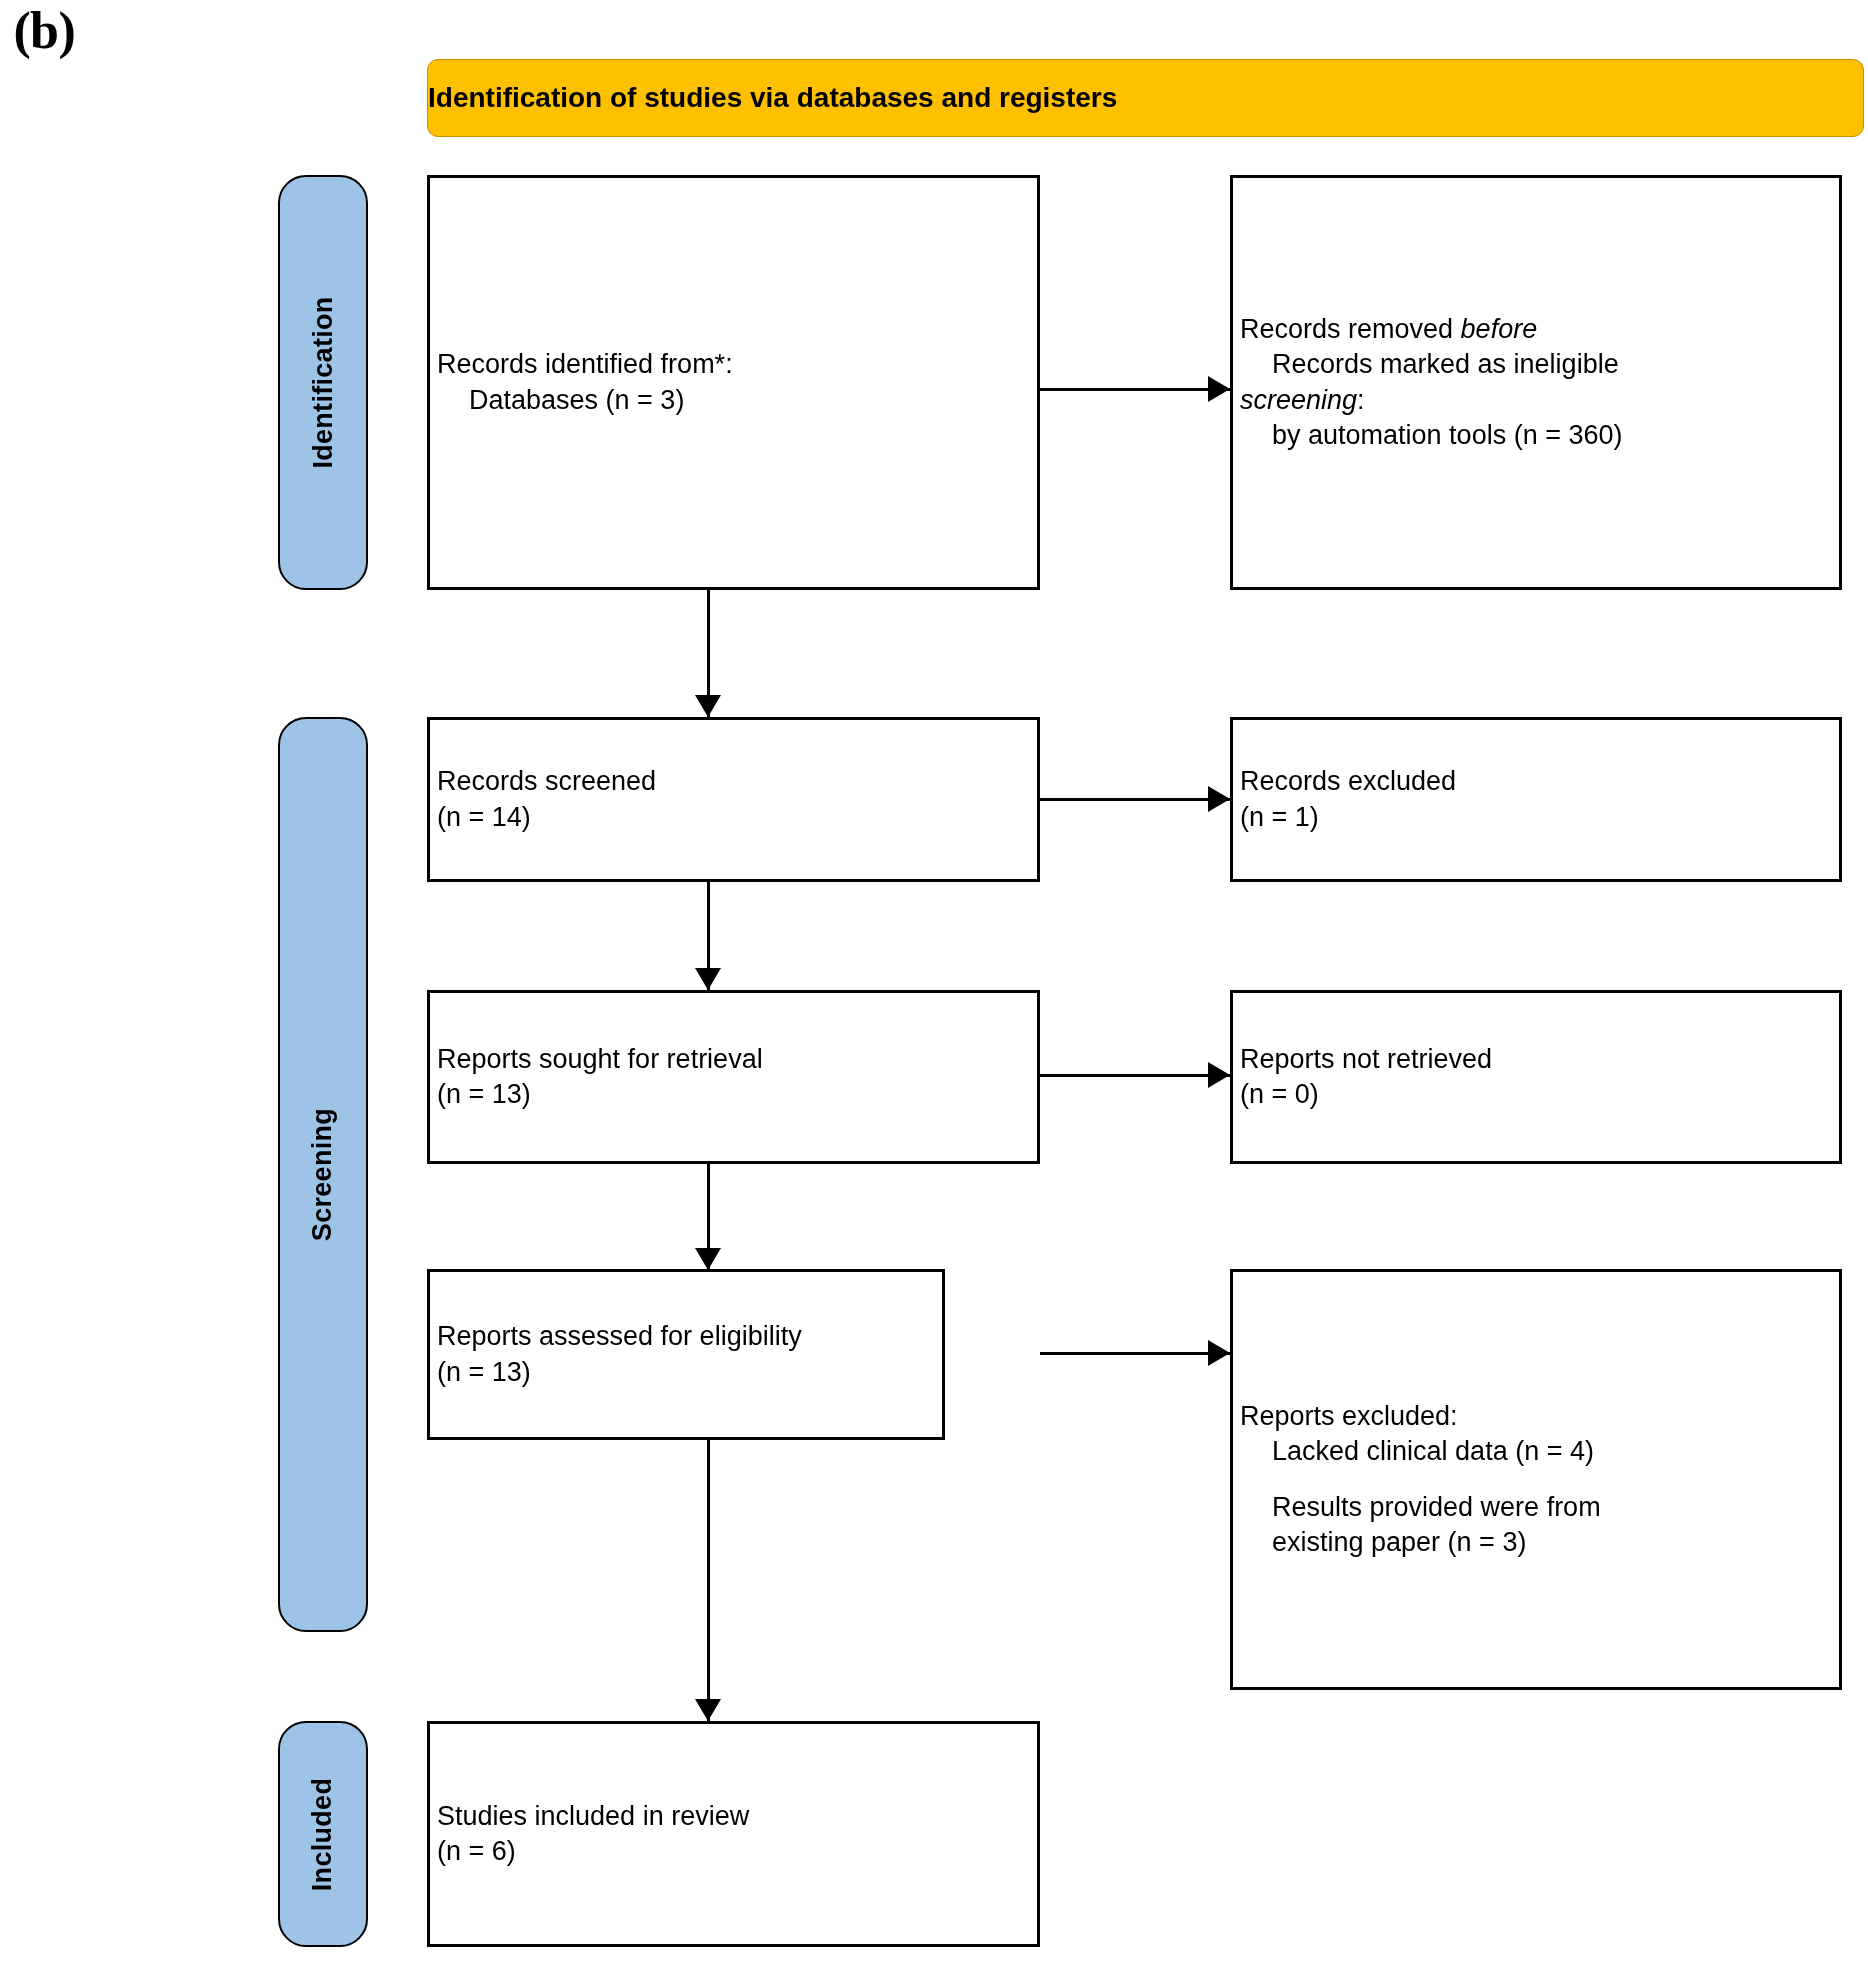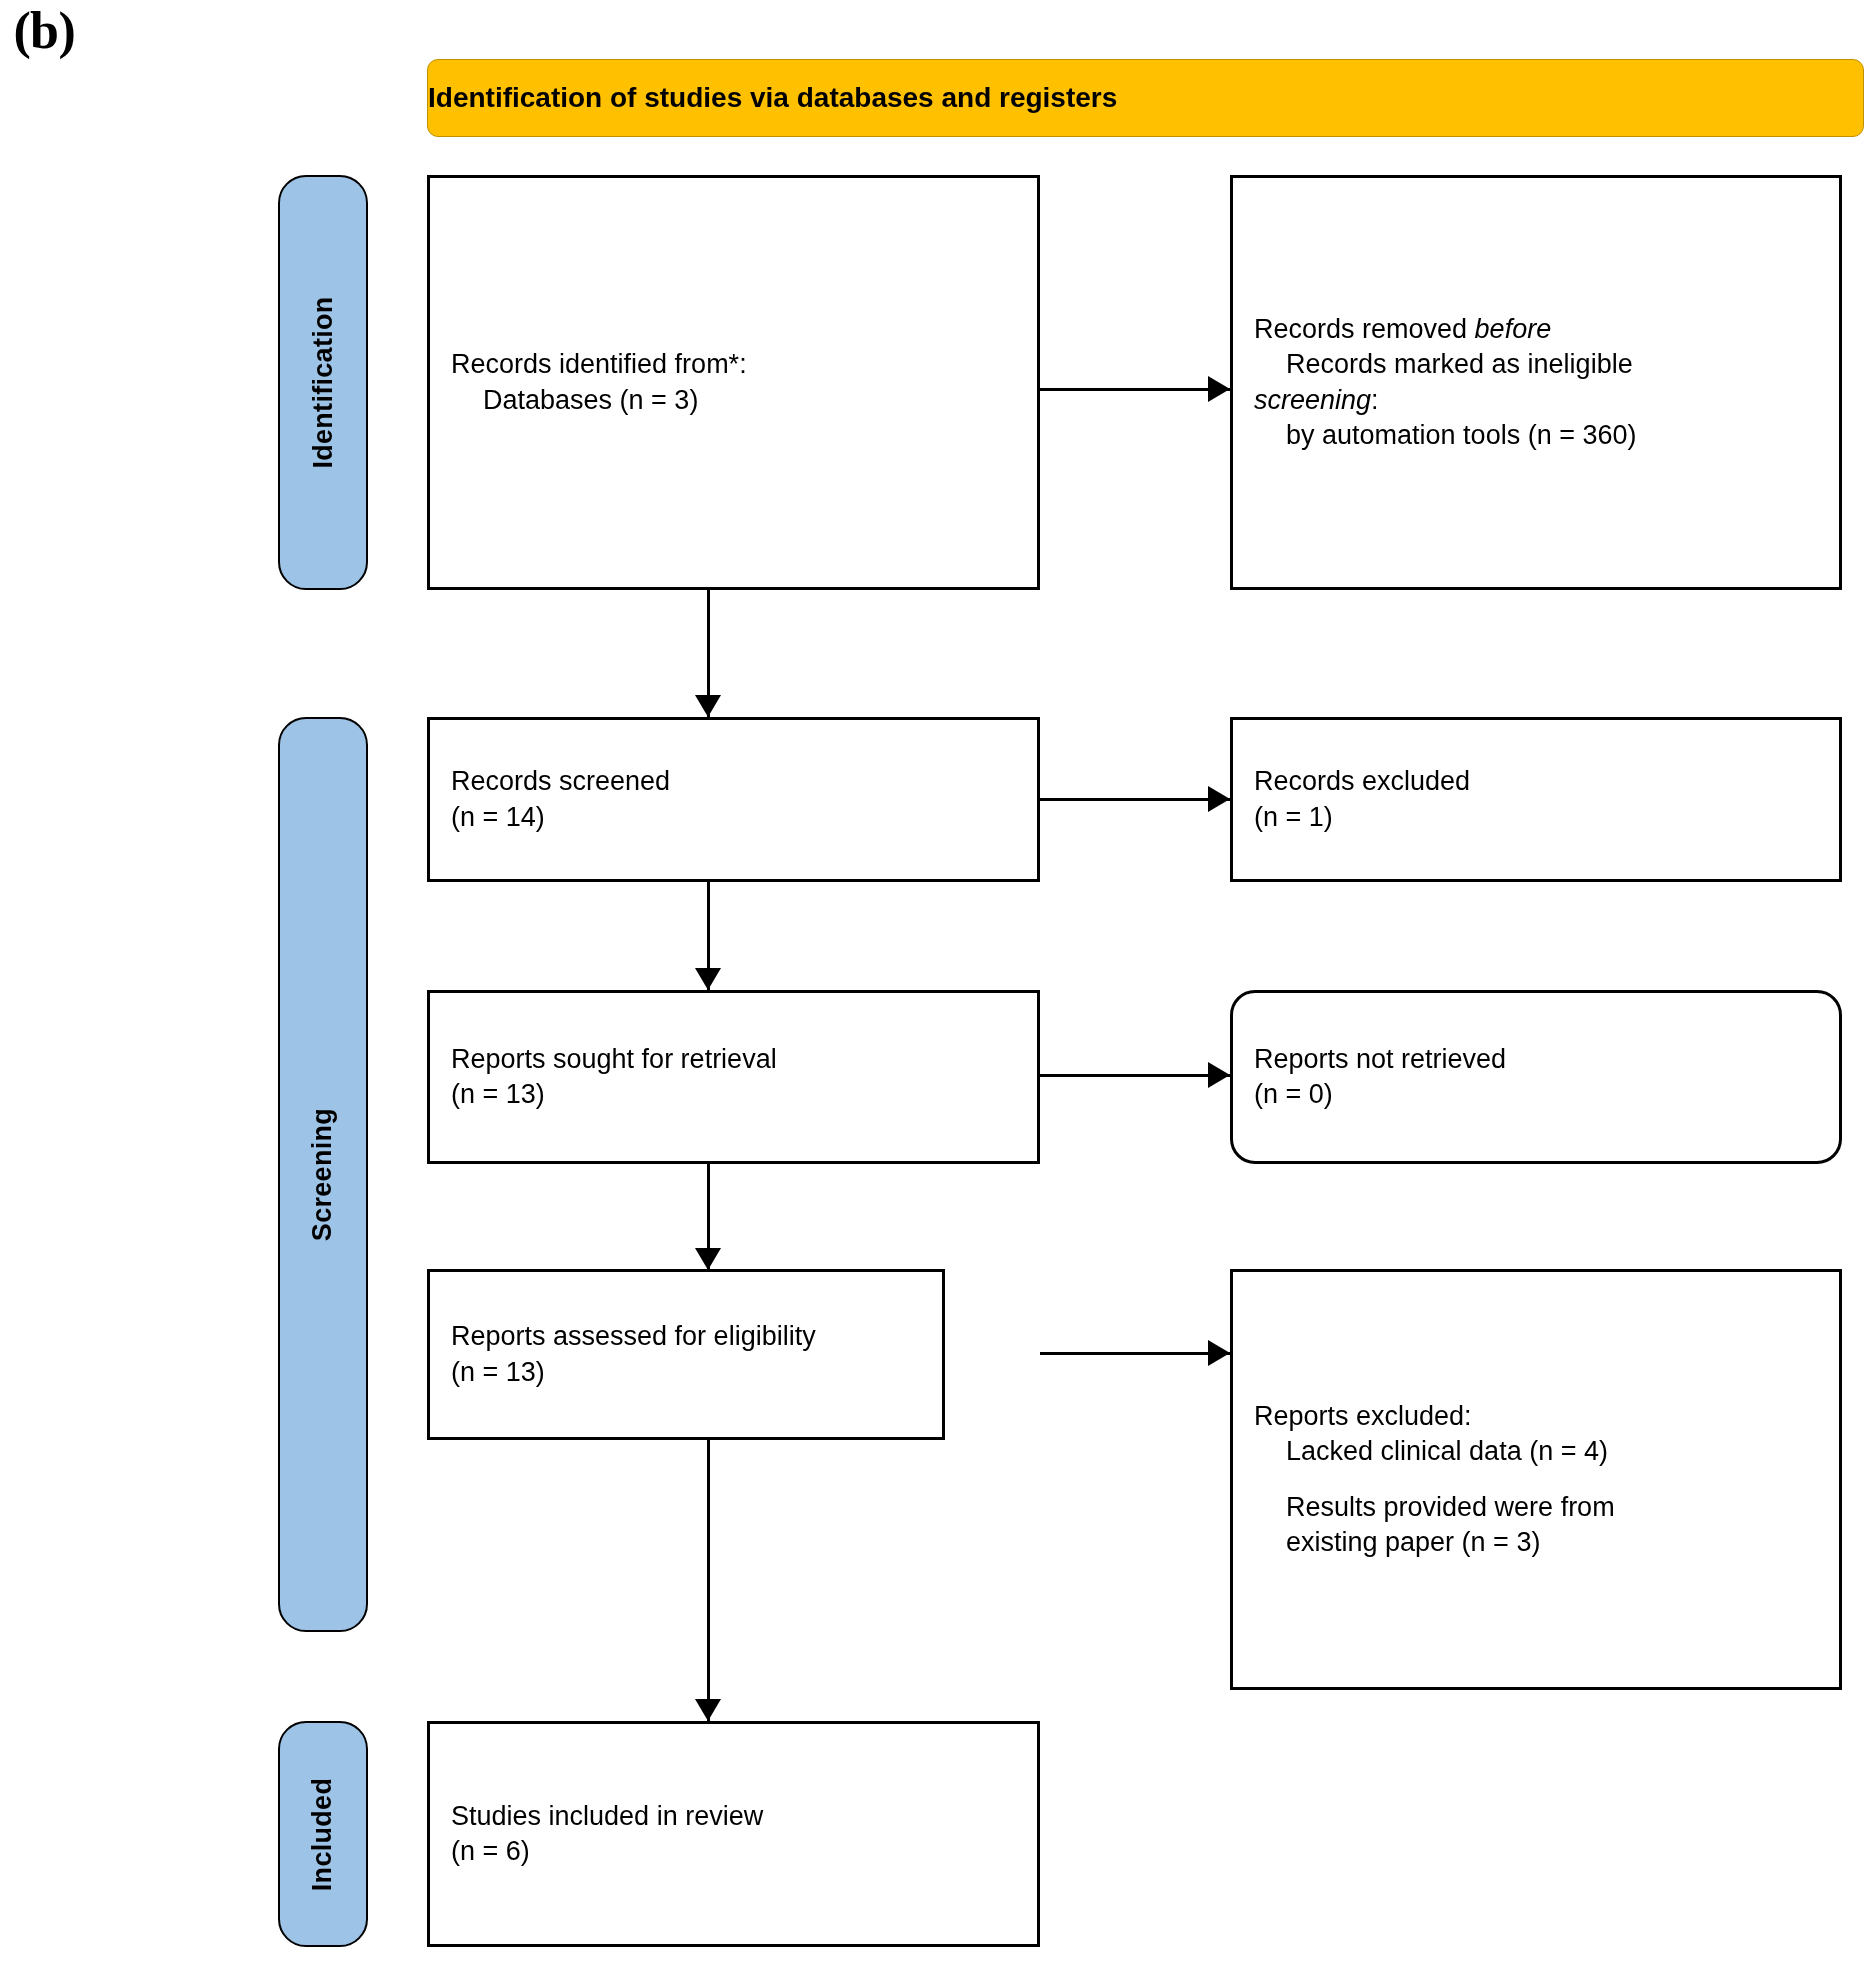--- a/index.html
+++ b/index.html
@@ -68,21 +68,21 @@
   #pill-identification{ left:278px; top:175px;  width:90px; height:415px; }
   #pill-screening{     left:278px; top:717px; width:90px; height:915px;}
   #pill-included{      left:278px; top:1721px; width:90px; height:226px; }
 
   
   .box{
     position:absolute;
     background:#ffffff;
     border:3.1px solid #000000;
     box-sizing:border-box;
-    padding:0 21px;
+    padding:0 7px;
     display:flex;
     flex-direction:column;
     justify-content:center;
   }
   .box .line{
     font-size:27px;
     line-height:1.30;
     color:#000000;
     white-space:nowrap;
   }
@@ -93,21 +93,21 @@
   
   #box-identified       { left:427px;  top:175px;  width:613px; height:415px; }
   #box-screened         { left:427px;  top:717px; width:613px; height:165px; }
   #box-sought           { left:427px;  top:990px; width:613px; height:174px; }
   #box-assessed         { left:427px;  top:1269px; width:518px; height:171px; }
   #box-included         { left:427px;  top:1721px; width:613px; height:226px; }
 
   
   #box-removed          { left:1230px; top:175px;  width:612px; height:415px; }
   #box-rec-excluded     { left:1230px; top:717px; width:612px; height:165px; }
-  #box-not-retrieved    { left:1230px; top:990px; width:612px; height:174px;border-radius:25px; }
+  #box-not-retrieved    { left:1230px; top:990px; width:612px; height:174px; }
   #box-rep-excluded     { left:1230px; top:1269px; width:612px; height:421px; }
 
   
   .arrow-h, .arrow-v{ position:absolute; }
   .arrow-h .shaft{
     position:absolute; left:0; top:50%;
     height:3.1px; margin-top:-1.2px;
     background:#000000;
   }
   .arrow-h .head{

